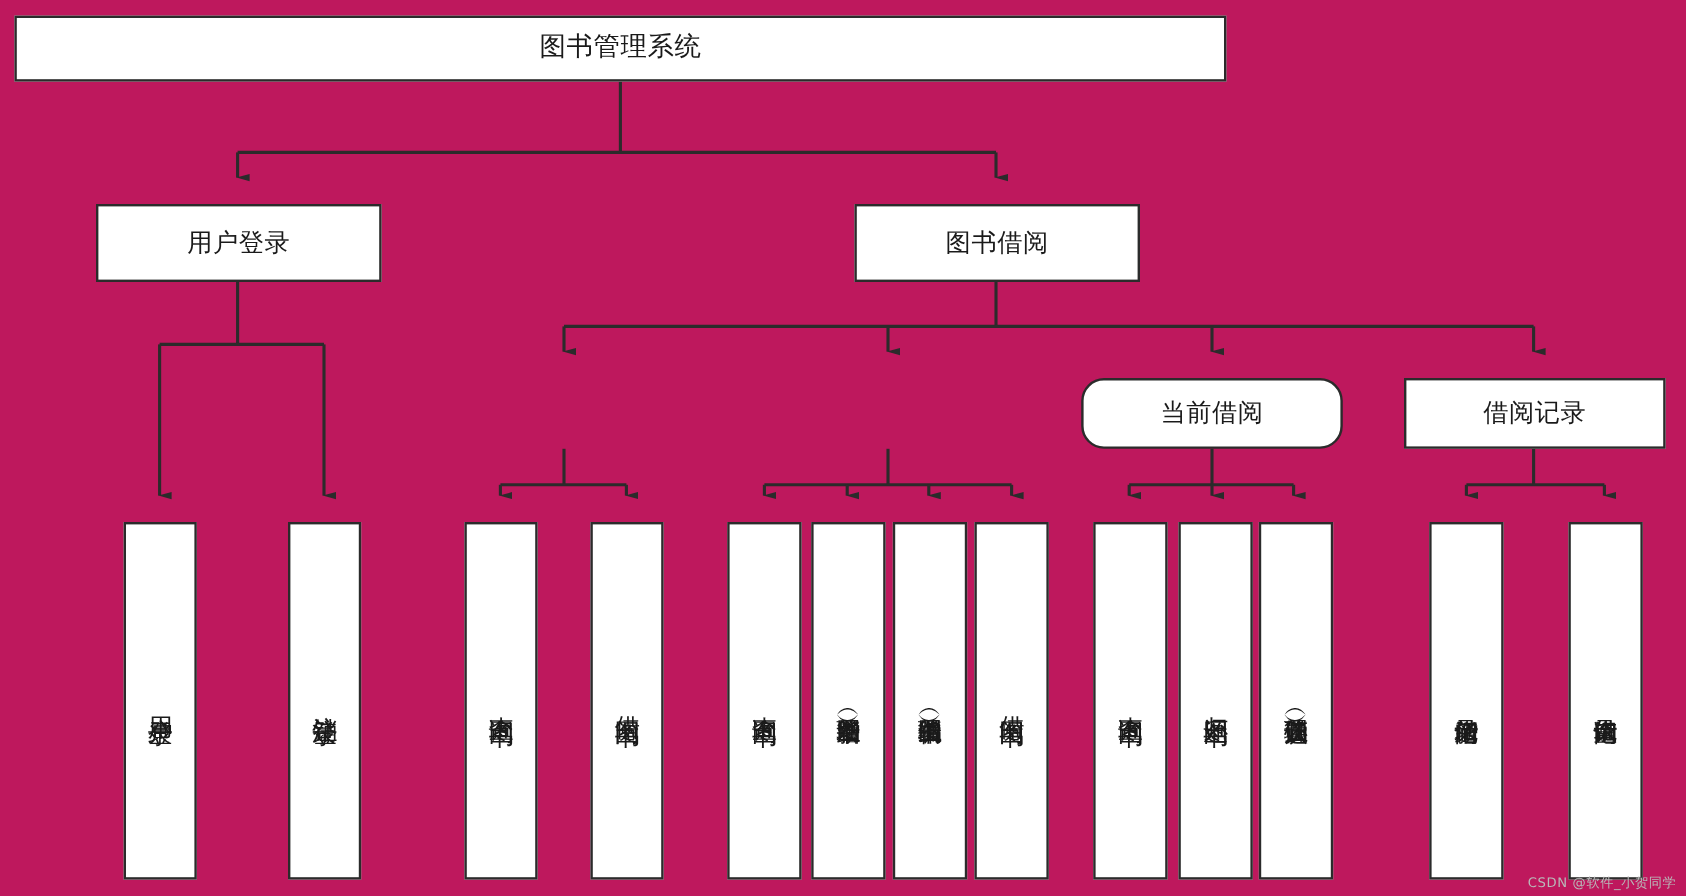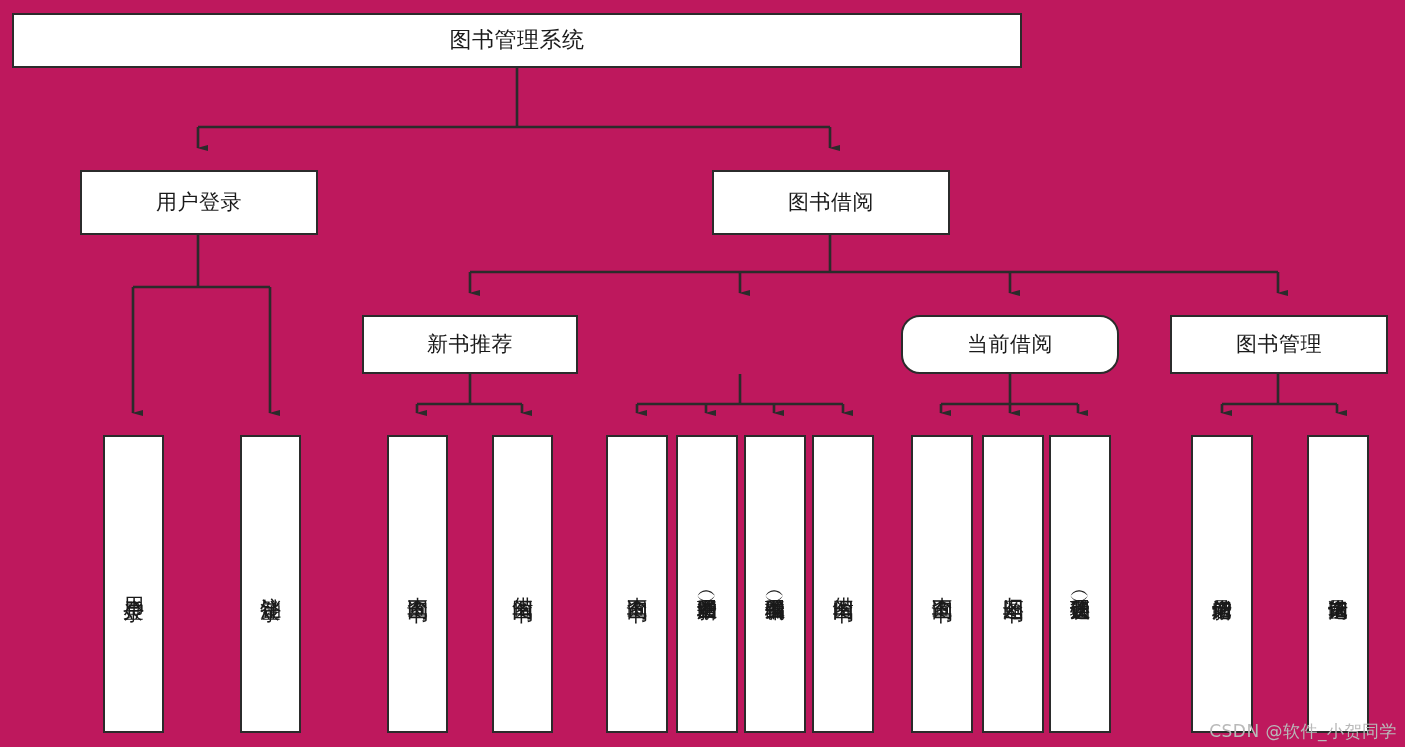--- a/index.html
+++ b/index.html
@@ -55,21 +55,21 @@
   }
   .node.v .vtext {
     writing-mode: vertical-rl;
     text-orientation: upright;
     white-space: nowrap;
   }
   .watermark {
     position: absolute;
     right: 8px;
     bottom: 4px;
-    font-size: 17px;
+    font-size: 11px;
     color: #b9b9b9;
     letter-spacing: 0.5px;
     white-space: nowrap;
     user-select: none;
   }
 </style>
 </head>
 <body>
 
 <div id="canvas">
@@ -129,31 +129,28 @@
   </div>
 
   <div class="node h" style="left:80px; top:170px; width:238px; height:65px;">
     <span>用户登录</span>
   </div>
 
   <div class="node h" style="left:712px; top:170px; width:238px; height:65px;">
     <span>图书借阅</span>
   </div>
 
-  <div class="node h" style="left:362px; top:315px; width:216px; height:59px;">
-    <span>新书推荐</span>
-  </div>
 
 
   <div class="node h" style="left:901px; top:315px; width:218px; height:59px;border-radius:19px;">
     <span>当前借阅</span>
   </div>
 
   <div class="node h" style="left:1170px; top:315px; width:218px; height:59px;">
-    <span>图书管理</span>
+    <span>借阅记录</span>
   </div>
 
   <div class="node v" style="left:103px; top:435px; width:61px; height:298px;">
     <span class="vtext">用户登录</span>
   </div>
 
   <div class="node v" style="left:240px; top:435px; width:61px; height:298px;">
     <span class="vtext">注销登录</span>
   </div>
 

